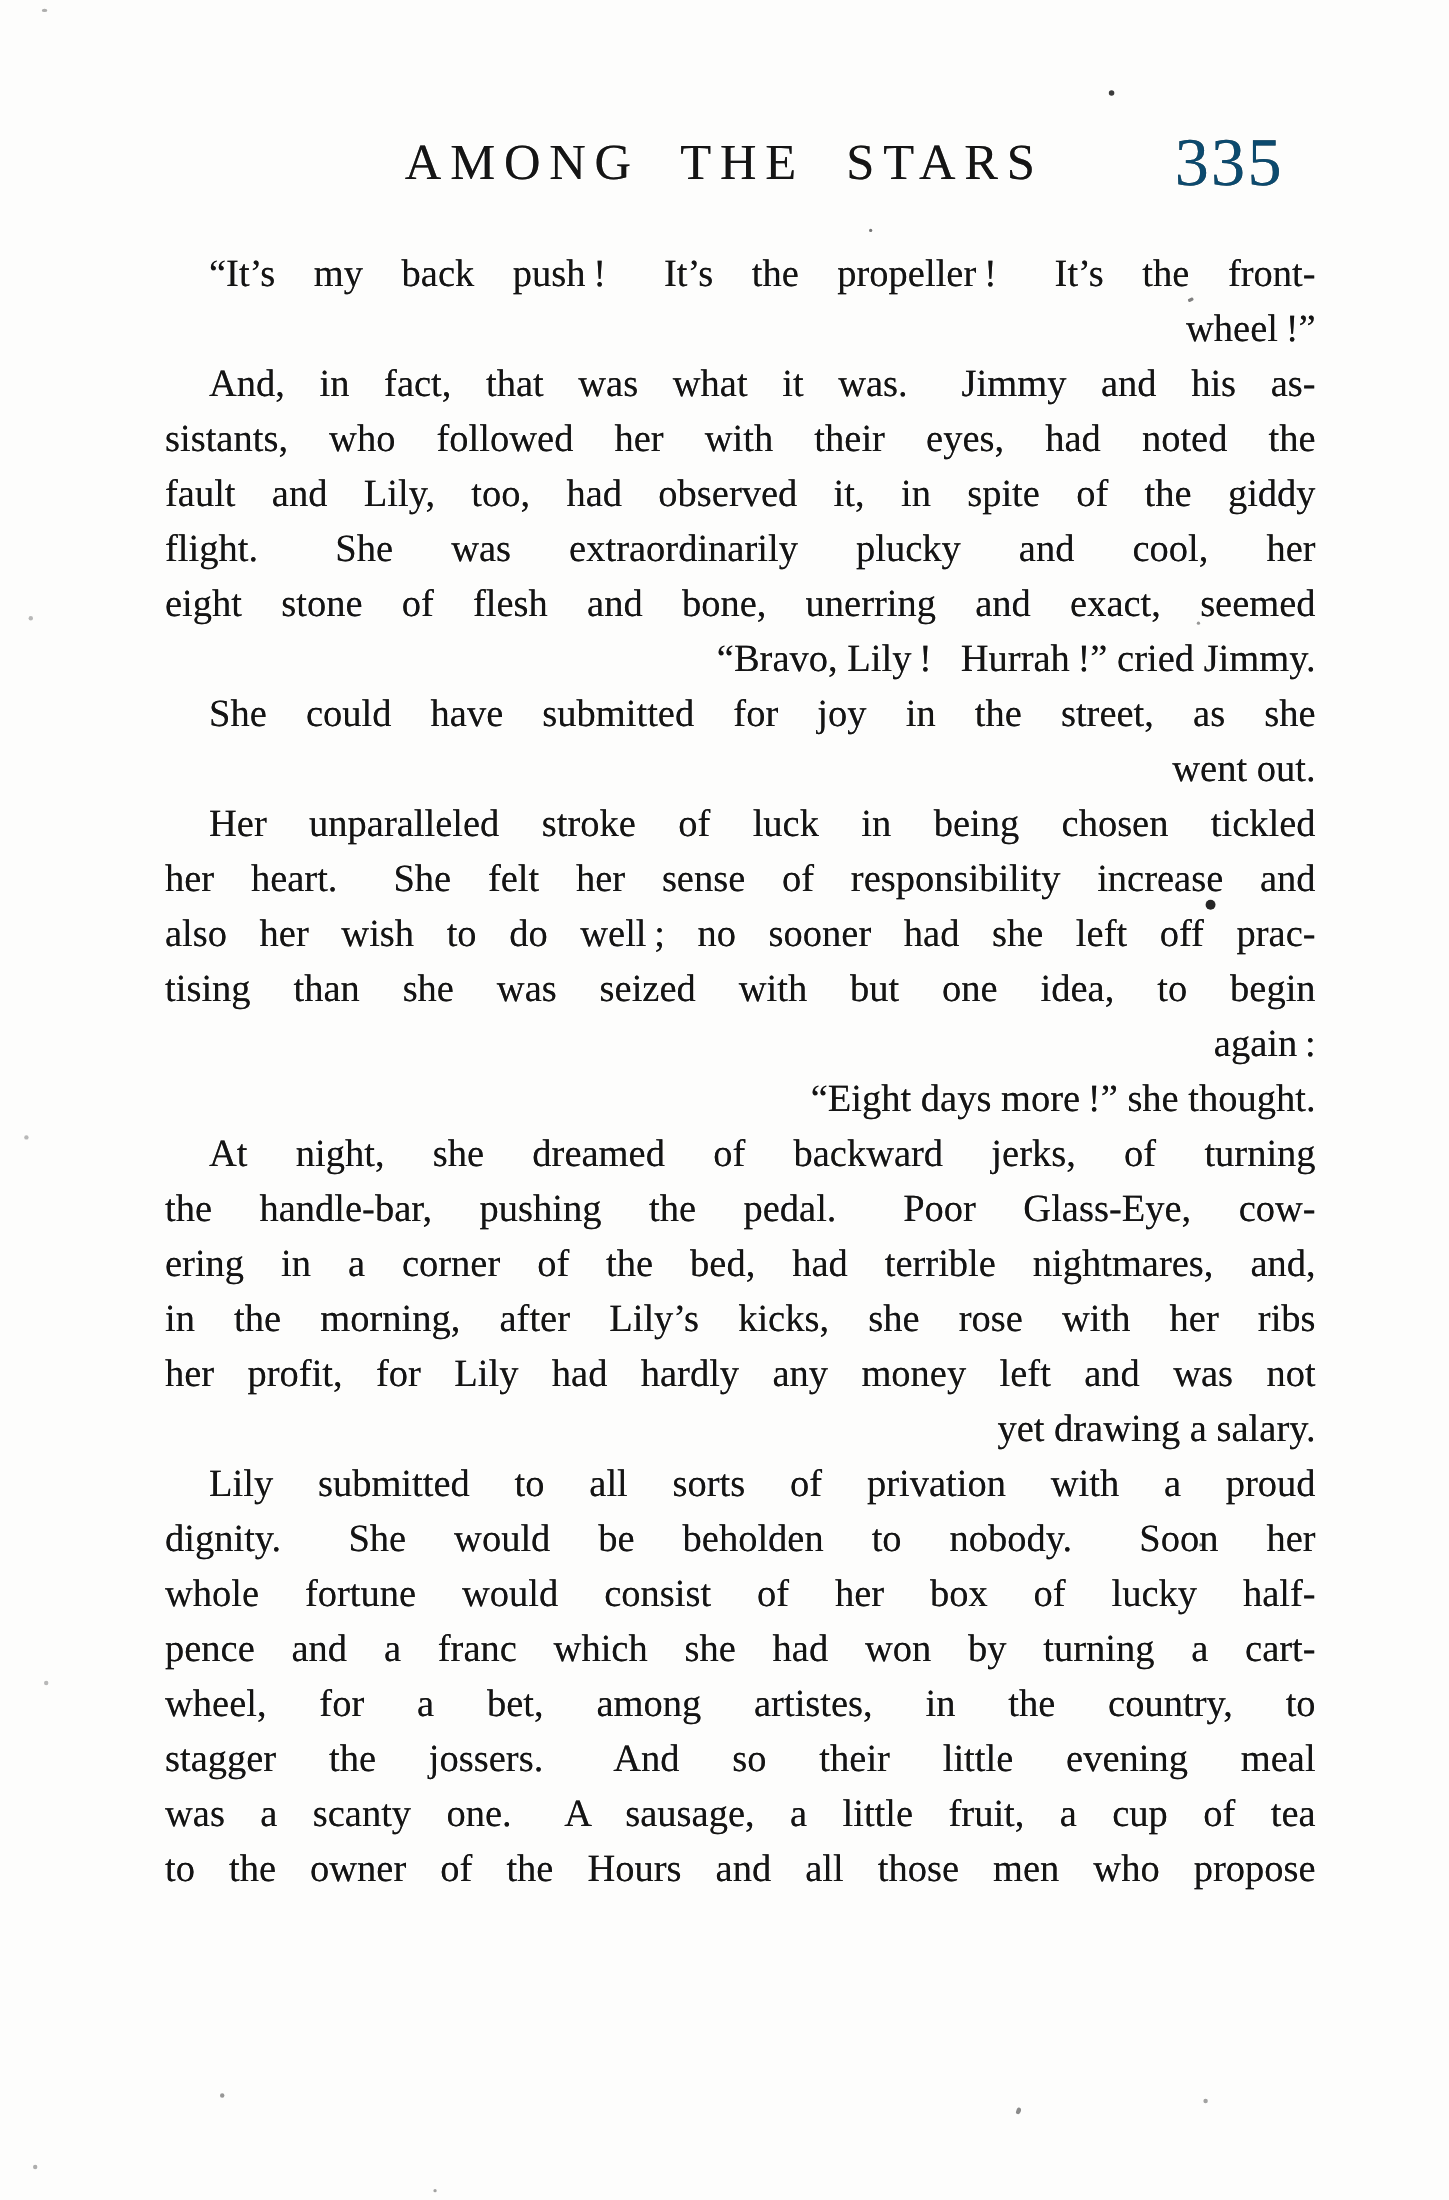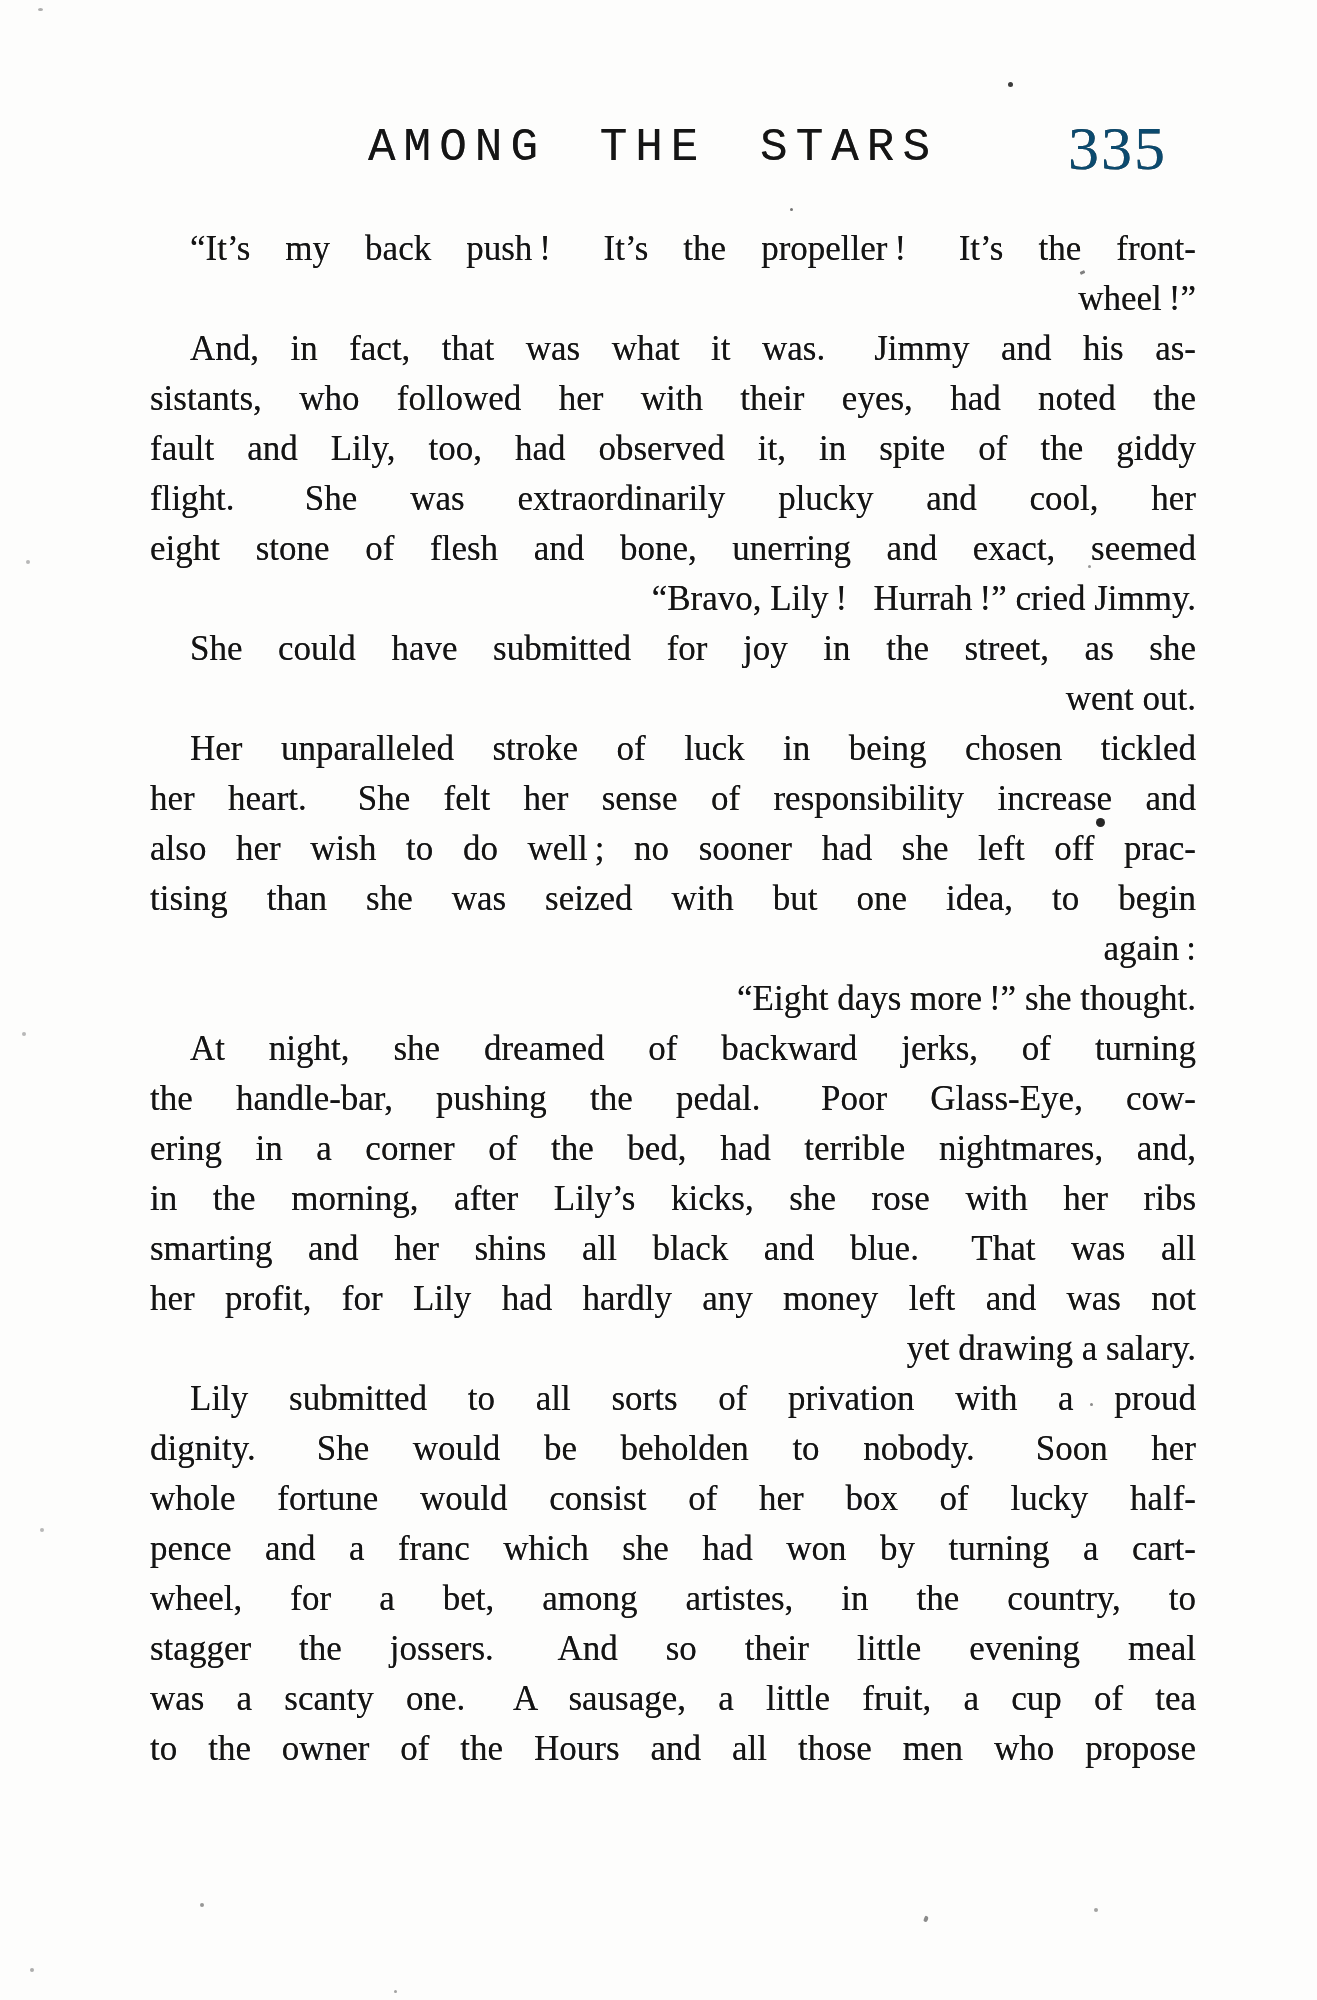--- a/index.html
+++ b/index.html
@@ -31,21 +31,20 @@
     position: absolute;
     left: 368px;
     top: 0;
     font-size: 46px;
     line-height: 54px;
     letter-spacing: 8px;
     word-spacing: 18px;
     color: #151515;
     text-shadow: 0 0 0.5px rgba(10,10,10,0.65);
     white-space: nowrap;
-    font-family: Liberation Mono, monospace;
   }
   .page-number {
     position: absolute;
     left: 1068px;
     top: 0;
     font-size: 62px;
     line-height: 54px;
     letter-spacing: 2px;
     color: #0c4a6e;
     text-shadow: 0 0 0.5px rgba(10,10,10,0.65);
@@ -110,21 +109,20 @@
       <div class="line j indent">Her unparalleled stroke of luck in being chosen tickled</div>
       <div class="line j">her heart.  She felt her sense of responsibility increase and</div>
       <div class="line j">also her wish to do well ; no sooner had she left off prac-</div>
       <div class="line j">tising than she was seized with but one idea, to begin</div>
       <div class="line">again :</div>
       <div class="line indent">“Eight days more !” she thought.</div>
       <div class="line j indent">At night, she dreamed of backward jerks, of turning</div>
       <div class="line j">the handle-bar, pushing the pedal.  Poor Glass-Eye, cow-</div>
       <div class="line j">ering in a corner of the bed, had terrible nightmares, and,</div>
       <div class="line j">in the morning, after Lily’s kicks, she rose with her ribs</div>
-      <div class="line j">smarting and her shins all black and blue.  That was all</div>
       <div class="line j">her profit, for Lily had hardly any money left and was not</div>
       <div class="line">yet drawing a salary.</div>
       <div class="line j indent">Lily submitted to all sorts of privation with a proud</div>
       <div class="line j">dignity.  She would be beholden to nobody.  Soon her</div>
       <div class="line j">whole fortune would consist of her box of lucky half-</div>
       <div class="line j">pence and a franc which she had won by turning a cart-</div>
       <div class="line j">wheel, for a bet, among artistes, in the country, to</div>
       <div class="line j">stagger the jossers.  And so their little evening meal</div>
       <div class="line j">was a scanty one.  A sausage, a little fruit, a cup of tea</div>
       <div class="line j">to the owner of the Hours and all those men who propose</div>

